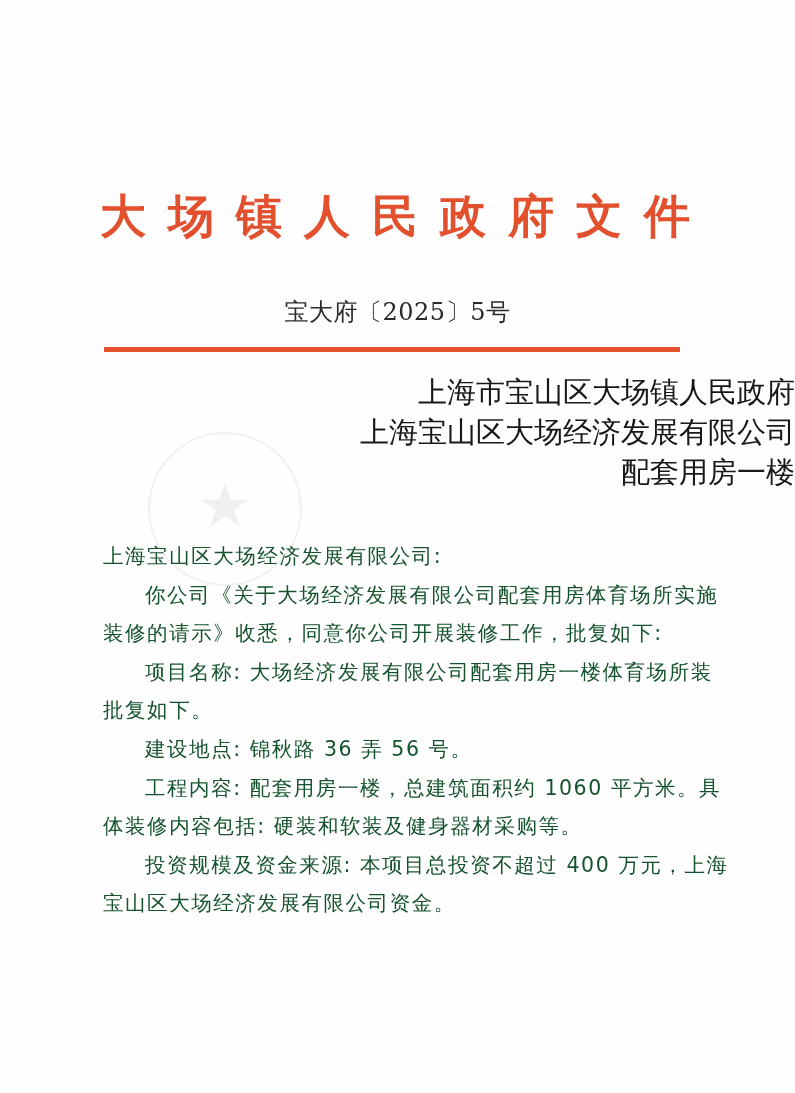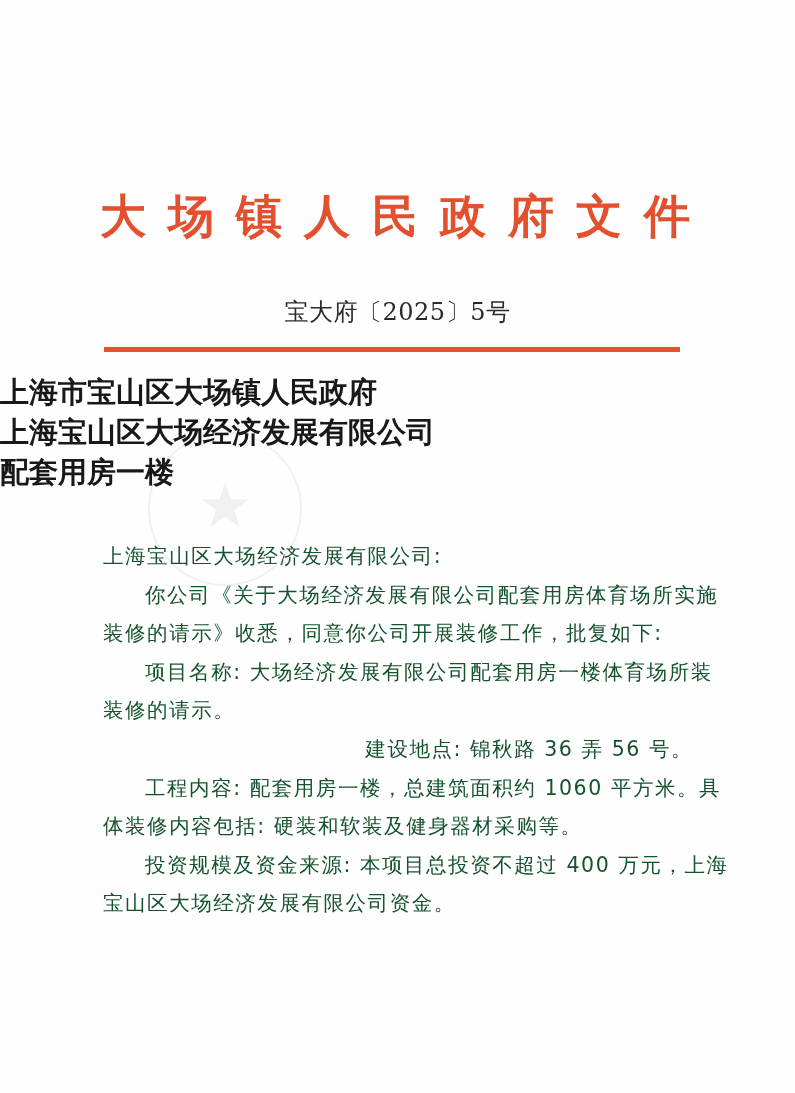--- a/index.html
+++ b/index.html
@@ -56,23 +56,23 @@
       top: 347px;
       width: 576px;
       height: 5px;
       background: #e4532e;
     }
     .title {
       position: absolute;
       left: 0;
       width: 795px;
       top: 372px;
-      text-align: left;
+      text-align: right;
       font-size: 29px;
-      font-weight: bold;
+      font-weight: normal;
       line-height: 40px;
       color: #181818;
     }
     .title div { height: 40px; }
     .stamp {
       position: absolute;
       left: 148px;
       top: 432px;
       width: 150px;
       height: 150px;
@@ -97,21 +97,21 @@
       line-height: 38.6px;
       color: #14532d;
       letter-spacing: 1.55px;
       font-family: "DejaVu Sans", "Liberation Sans", sans-serif;
       font-weight: normal;
     }
     .body-text .line {
       height: 38.6px;
       white-space: nowrap;
     }
-    .body-text .indent { padding-left: 42px; text-align: right; }
+    .body-text .indent { padding-left: 42px; }
   </style>
 </head>
 <body>
 
 <div class="page">
 
   <div class="doc-head">
     <span>大</span>
     <span>场</span>
     <span>镇</span>
@@ -135,21 +135,21 @@
     <div>上海市宝山区大场镇人民政府</div>
     <div>上海宝山区大场经济发展有限公司</div>
     <div>配套用房一楼</div>
   </div>
 
   <div class="body-text">
     <div class="line">上海宝山区大场经济发展有限公司:</div>
     <div class="line indent">你公司《关于大场经济发展有限公司配套用房体育场所实施</div>
     <div class="line">装修的请示》收悉，同意你公司开展装修工作，批复如下:</div>
     <div class="line indent">项目名称: 大场经济发展有限公司配套用房一楼体育场所装</div>
-    <div class="line">装修的请示。</div>
+    <div class="line">批复如下。</div>
     <div class="line indent">建设地点: 锦秋路 36 弄 56 号。</div>
     <div class="line indent">工程内容: 配套用房一楼，总建筑面积约 1060 平方米。具</div>
     <div class="line">体装修内容包括: 硬装和软装及健身器材采购等。</div>
     <div class="line indent">投资规模及资金来源: 本项目总投资不超过 400 万元，上海</div>
     <div class="line">宝山区大场经济发展有限公司资金。</div>
   </div>
 
 </div>
 
 </body></html>

